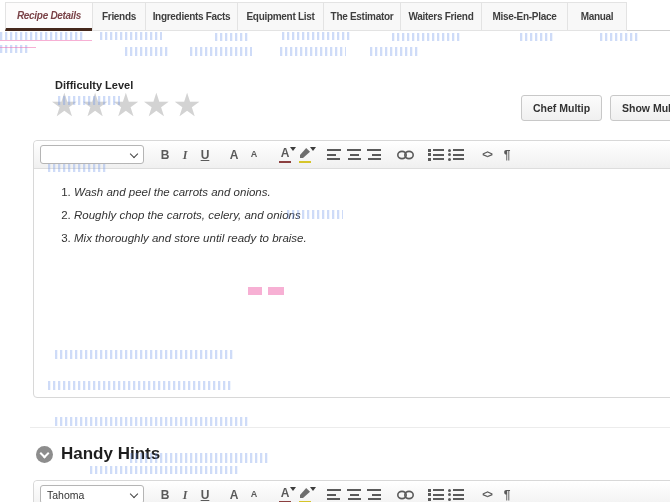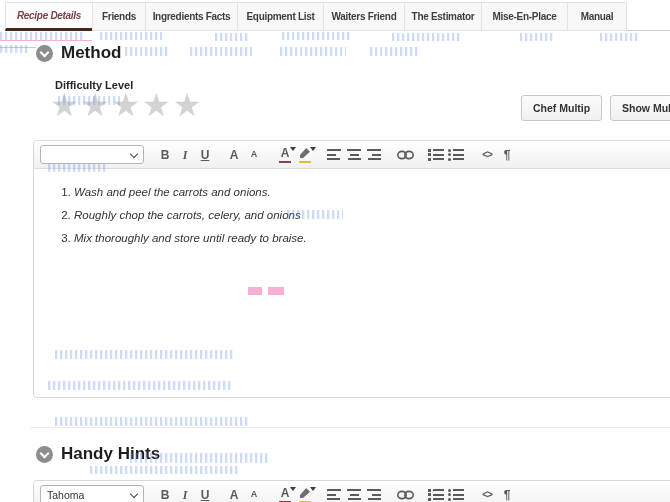--- a/index.html
+++ b/index.html
@@ -102,32 +102,26 @@
 </head>
 <body>
 
 <div class="screen" data-name="recipe-app-screen" style="--tab-active-text: #7a4348; --tab-underline: #46291d; --star: #d3d3d3; --icon: #5a5a5a;">
 
   <div class="tab-bar" data-name="tab-bar">
       <div class="tab active" data-name="tab-recipe-details" style="width: 87px;">Recipe Details</div>
       <div class="tab" data-name="tab-costing" style="width: 53px;">Friends</div>
       <div class="tab" data-name="tab-nutritional-facts" style="width: 92px;">Ingredients Facts</div>
       <div class="tab" data-name="tab-equipment-list" style="width: 86px;">Equipment List</div>
+      <div class="tab" data-name="tab-the-estimator" style="width: 77px;">The Estimator</div>
       <div class="tab" data-name="tab-waiters-friend" style="width: 81px;">Waiters Friend</div>
-      <div class="tab" data-name="tab-the-estimator" style="width: 77px;">The Estimator</div>
       <div class="tab" data-name="tab-mise-en-place" style="width: 86px;">Mise-En-Place</div>
       <div class="tab" data-name="tab-manual" style="width: 60px;">Manual</div>
     </div>
 
-  <div class="sec-head" id="method-head" data-name="method-section-header">
-    <span class="collapse" data-name="collapse-method-icon">
-        <i></i>
-      </span>
-    <span class="sec-title" data-name="method-section-title">Method</span>
-  </div>
 
   <div class="diff-label" data-name="difficulty-level-label">Difficulty Level</div>
   <div class="stars" data-name="difficulty-star-rating"><span class="star" data-name="difficulty-star-icon">★</span><span class="star" data-name="difficulty-star-icon">★</span><span class="star" data-name="difficulty-star-icon">★</span><span class="star" data-name="difficulty-star-icon">★</span><span class="star" data-name="difficulty-star-icon">★</span></div>
 
   <button class="btn" id="btn-chef" data-name="chef-friends-button">Chef Multip</button>
   <button class="btn" id="btn-multi" data-name="show-multiplier-button">Show Multip</button>
 
   <div class="editor" id="editor-method" data-name="method-editor">
     <div class="etoolbar" data-name="method-editor-toolbar">
         <div class="fsel" data-name="font-family-select">

